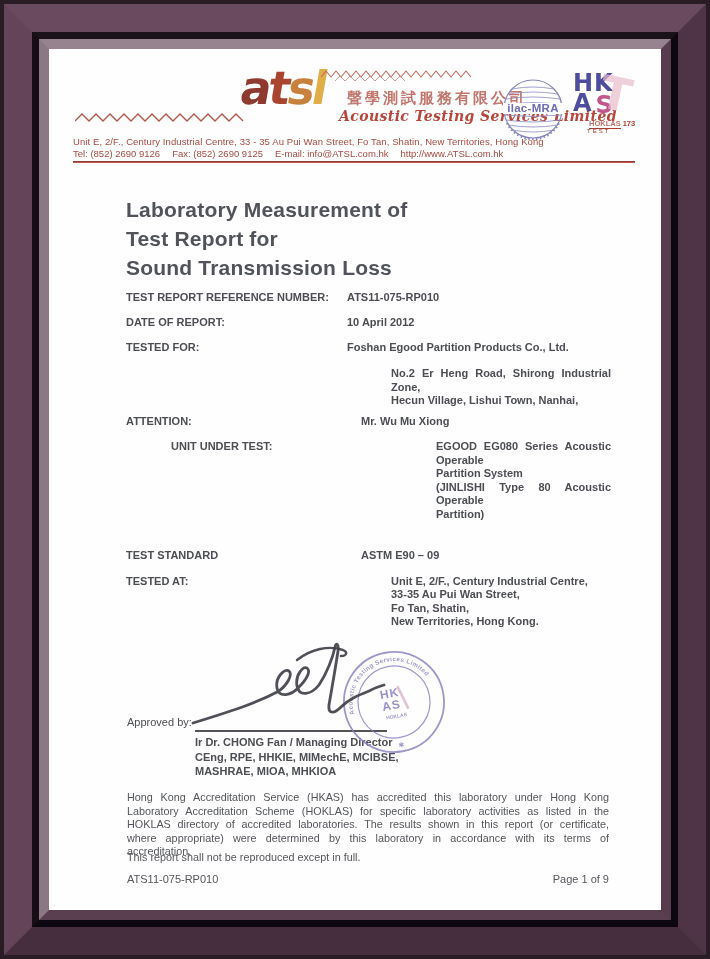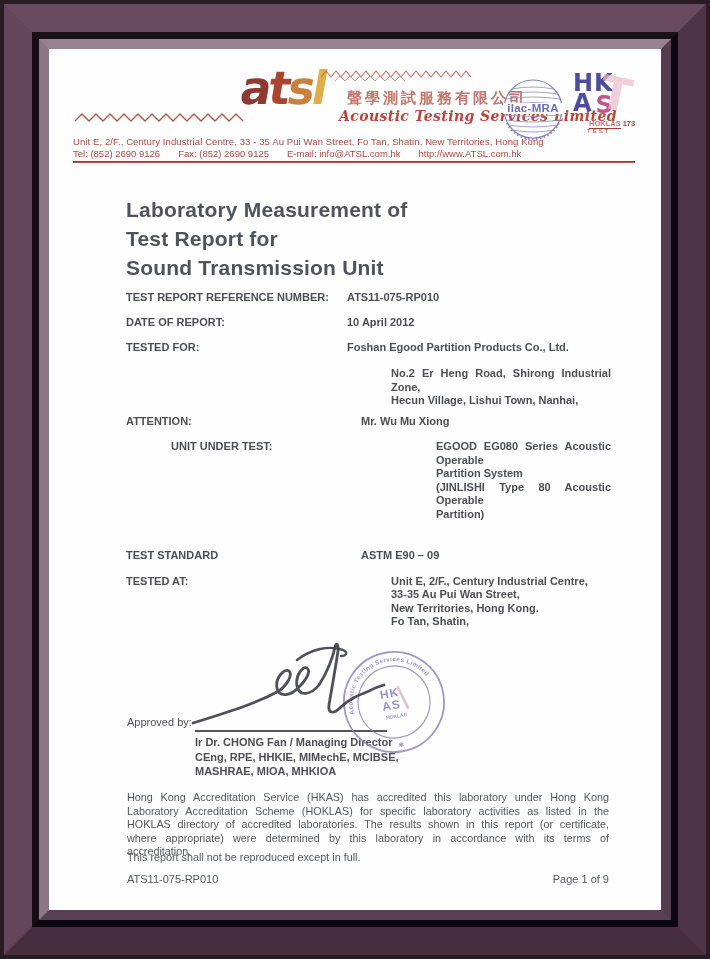--- a/index.html
+++ b/index.html
@@ -22,21 +22,21 @@
   .en-name{position:absolute;left:290px;top:59px;font-family:"DejaVu Serif",serif;font-style:italic;font-weight:bold;font-size:14px;color:var(--logo-red);letter-spacing:.4px;white-space:nowrap;}
   .ilac{position:absolute;left:452px;top:28px;}
   .hkas{position:absolute;left:524px;top:24px;width:76px;}
   .hkas-l{font-family:"DejaVu Sans",sans-serif;font-weight:bold;font-size:24px;line-height:20px;color:var(--hkas-blue);letter-spacing:1px;}
   .hkas-s{font-size:24px;color:#c2558c;position:relative;top:2px;left:3px;}
   .hkas-t{position:absolute;left:27px;top:-6px;font-size:46px;font-weight:bold;color:#e9bccb;transform:rotate(12deg);opacity:.7;z-index:3;font-family:"DejaVu Sans",sans-serif;}
   .hkas-hoklas{margin-top:6px;font-size:7.5px;font-weight:bold;white-space:nowrap;padding-left:16px;}
   .hk-ho{color:#c1736f;border-bottom:1px solid #b03a30;} .hk-173{color:#b03a30;margin-left:2px;}
   .hkas-test{font-size:6px;color:#b03a30;letter-spacing:2px;margin-left:14px;}
   .addr1{position:absolute;left:24px;top:87px;width:566px;font-size:9.5px;color:var(--accent-red);white-space:nowrap;letter-spacing:.1px;}
-  .addr2{position:absolute;left:24px;top:99px;display:flex;gap:18px;font-size:9.5px;color:var(--accent-red);white-space:nowrap;}
+  .addr2{position:absolute;left:24px;top:99px;display:flex;gap:12px;font-size:9.5px;color:var(--accent-red);white-space:nowrap;}
   .redline{position:absolute;left:24px;top:112px;width:562px;height:2px;background:var(--line-red);border-top:1px solid #8f3c34;}
 
   
   .title{position:absolute;left:77px;top:146px;font-size:21px;font-weight:bold;color:#50535a;line-height:29px;letter-spacing:.2px;}
 
   
   .details{position:absolute;left:77px;top:242px;width:485px;font-size:11px;font-weight:bold;color:#4c4e53;}
   .row{display:flex;}
   .lbl{width:221px;flex-shrink:0;line-height:13px;}
   .val{flex:1;line-height:13px;}
@@ -112,21 +112,21 @@
       <span>Fax: (852) 2690 9125</span>
       <span>E-mail: info@ATSL.com.hk</span>
       <span>http://www.ATSL.com.hk</span>
     </div>
     <div class="redline"></div>
   </div>
 
   <div class="title">
     <div>Laboratory Measurement of</div>
     <div>Test Report for</div>
-    <div>Sound Transmission Unit</div>
+    <div>Sound Transmission Loss</div>
   </div>
 
   <div class="details">
     <div class="row mb12">
       <div class="lbl">TEST REPORT REFERENCE NUMBER:</div>
       <div class="val">ATS11-075-RP010</div>
     </div>
     <div class="row mb12">
       <div class="lbl">DATE OF REPORT:</div>
       <div class="val">10 April 2012</div>
@@ -157,22 +157,22 @@
     </div>
     <div class="row mb125">
       <div class="lbl">TEST STANDARD</div>
       <div class="val">ASTM E90 – 09</div>
     </div>
     <div class="row ml">
       <div class="lbl">TESTED AT:</div>
       <div class="val">
         <div>Unit E, 2/F., Century Industrial Centre,</div>
         <div>33-35 Au Pui Wan Street,</div>
+        <div>Fo Tan, Shatin,</div>
         <div>New Territories, Hong Kong.</div>
-        <div>Fo Tan, Shatin,</div>
       </div>
     </div>
   </div>
 
   <div class="stamp">
     <svg width="106" height="106" viewBox="0 0 106 106">
       <defs>
                     <path id="stamp-arc" d="M 12 60 A 41.5 41.5 0 1 1 94 60" fill="none"></path>
                   </defs>
       <g opacity="0.82">

